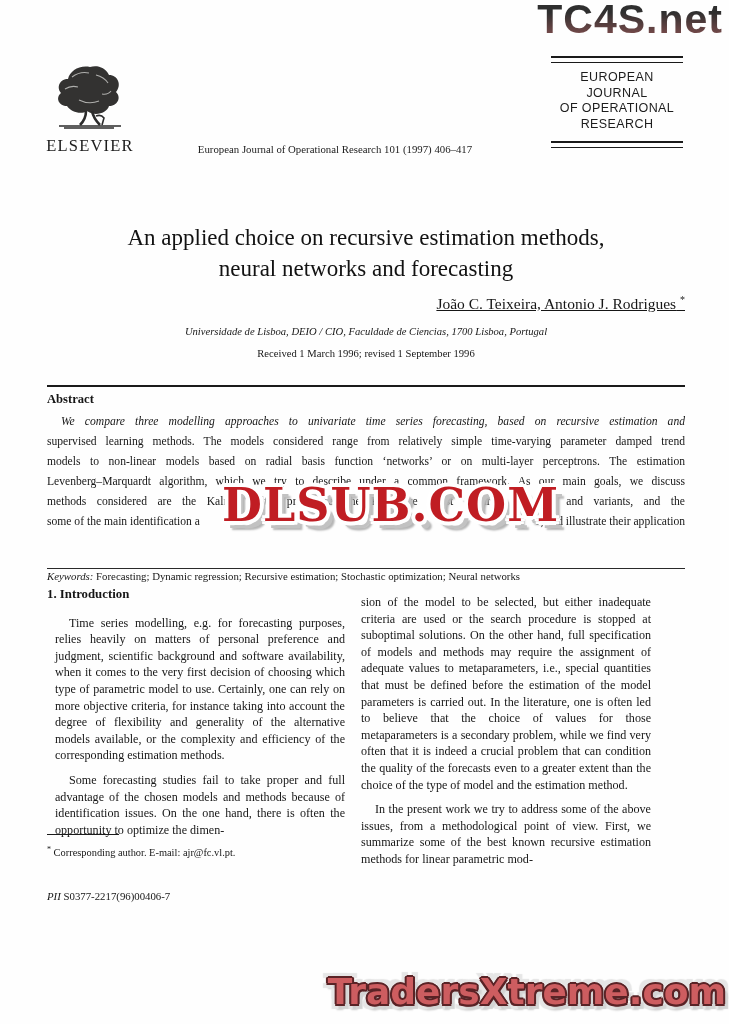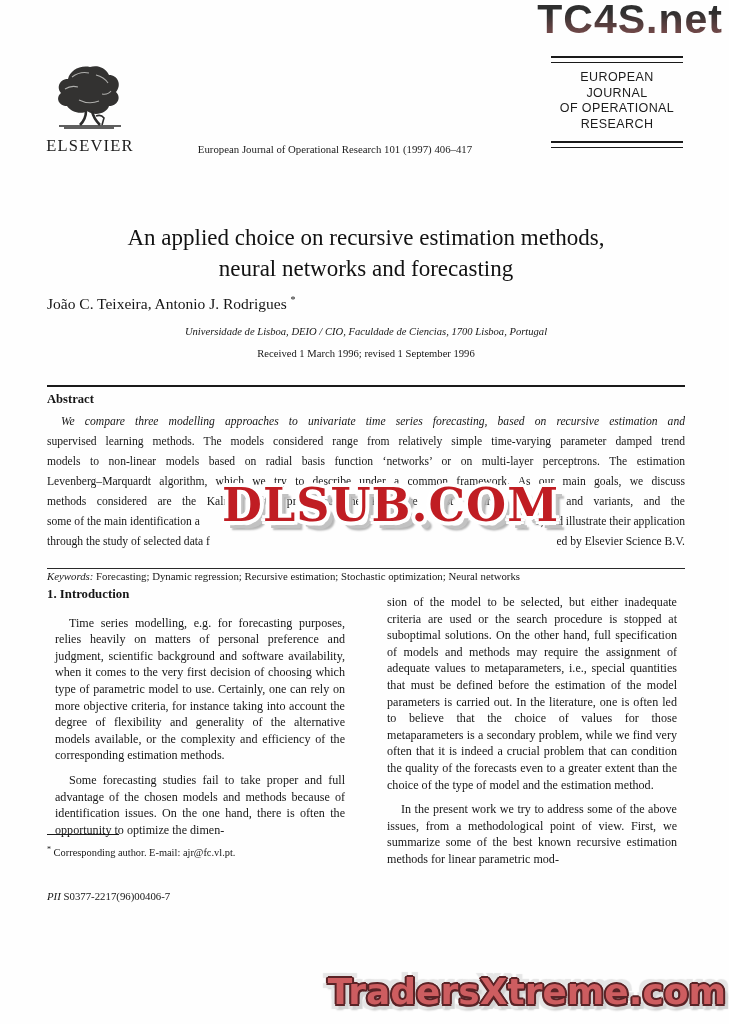--- a/index.html
+++ b/index.html
@@ -48,40 +48,40 @@
   .jbox{left:551px;top:56px;width:132px;}
   .jbox .rule-dbl{height:4px;border-top:2px solid #1a1a1a;border-bottom:1px solid #1a1a1a;}
   .jbox .jtext{
     padding:7px 0 9px 0;text-align:center;
     font-family:"Liberation Sans","DejaVu Sans",sans-serif;
     font-size:12.5px;line-height:15.5px;letter-spacing:.4px;color:#1d1d1d;
   }
 
   
   .title{left:47px;top:222px;width:638px;text-align:center;font-size:23px;line-height:31px;color:#121212;}
-  .authors{left:47px;top:294px;width:638px;text-align:left;font-size:15.5px;}
+  .authors{left:47px;top:294px;width:638px;text-align:right;font-size:15.5px;text-decoration:underline;}
   .authors sup{font-size:10px;}
   .affiliation{left:47px;top:326px;width:638px;text-align:center;font-size:10.6px;font-style:italic;}
   .received{left:47px;top:348px;width:638px;text-align:center;font-size:10.6px;}
 
   
   .rule-thick{left:47px;top:385px;width:638px;height:2px;background:#1a1a1a;}
   .rule-thin{left:47px;top:568px;width:638px;height:1.4px;background:#2a2a2a;}
 
   
   .abstract-head{left:47px;top:392px;font-size:12.6px;font-weight:bold;}
   .abstract-body{left:47px;top:412px;width:638px;font-size:11.6px;line-height:20px;}
   .jline{text-align:justify;text-align-last:justify;white-space:nowrap;}
   .jline.indent{padding-left:14px;font-style:italic;}
   .sline{display:flex;justify-content:space-between;gap:6px;}
   .keywords{left:47px;top:546px;width:638px;font-size:10.8px;margin-top:24px;}
   .keywords .kw-label{font-style:italic;}
 
   
-  .columns{left:47px;top:586px;width:638px;display:flex;gap:26px;}
+  .columns{left:47px;top:586px;width:638px;display:flex;}
   .col{width:306px;font-size:12.1px;line-height:16.6px;text-align:justify;}
   .sec-head{font-size:12.8px;font-weight:bold;margin:0 0 12px 0;text-align:left;}
   .col p{margin:8px;}
   .col p.ind{text-indent:14px;}
 
   
   .footnote{left:47px;top:834px;width:310px;font-size:10.4px;line-height:22px;}
   .footnote-rule{width:72px;height:1px;background:#1a1a1a;margin-bottom:4px;}
   .footnote sup{font-size:8px;}
   .footer{left:47px;top:888px;width:638px;font-size:10.8px;line-height:17px;}
@@ -134,24 +134,20 @@
   <div class="abs abstract-body">
     <div class="jline indent">We compare three modelling approaches to univariate time series forecasting, based on recursive estimation and</div>
     <div class="jline">supervised learning methods. The models considered range from relatively simple time-varying parameter damped trend</div>
     <div class="jline">models to non-linear models based on radial basis function ‘networks’ or on multi-layer perceptrons. The estimation</div>
     <div class="jline">Levenberg–Marquardt algorithm, which we try to describe under a common framework. As our main goals, we discuss</div>
     <div class="jline">methods considered are the Kalman filter procedure, the Recursive Least Squares algorithm and variants, and the</div>
     <div class="sline">
       <span>some of the main identification a</span>
       <span>s, and illustrate their application</span>
     </div>
-    <div class="sline">
-      <span>through the study of selected data f</span>
-      <span>ed by Elsevier Science B.V.</span>
-    </div>
   </div>
 
   <div class="abs keywords">
     <span class="kw-label">Keywords:</span><span> Forecasting; Dynamic regression; Recursive estimation; Stochastic optimization; Neural networks</span>
   </div>
   <div class="abs rule-thin"></div>
 
   <div class="abs columns">
     <div class="col">
       <div class="sec-head">1. Introduction</div>

